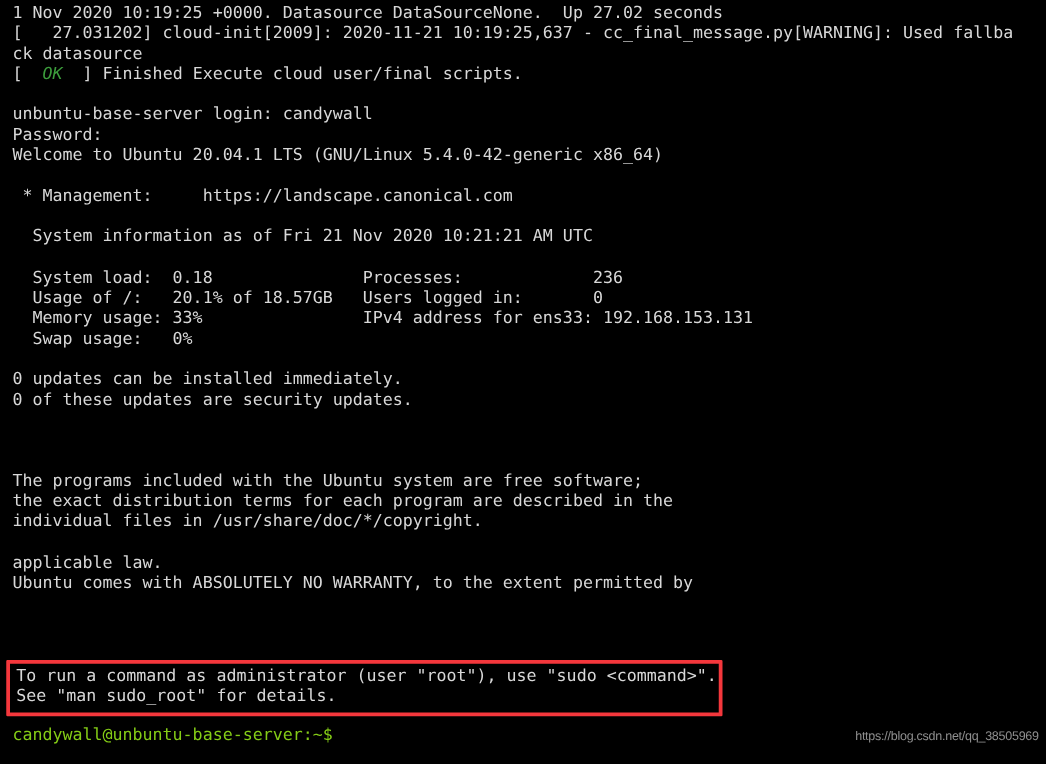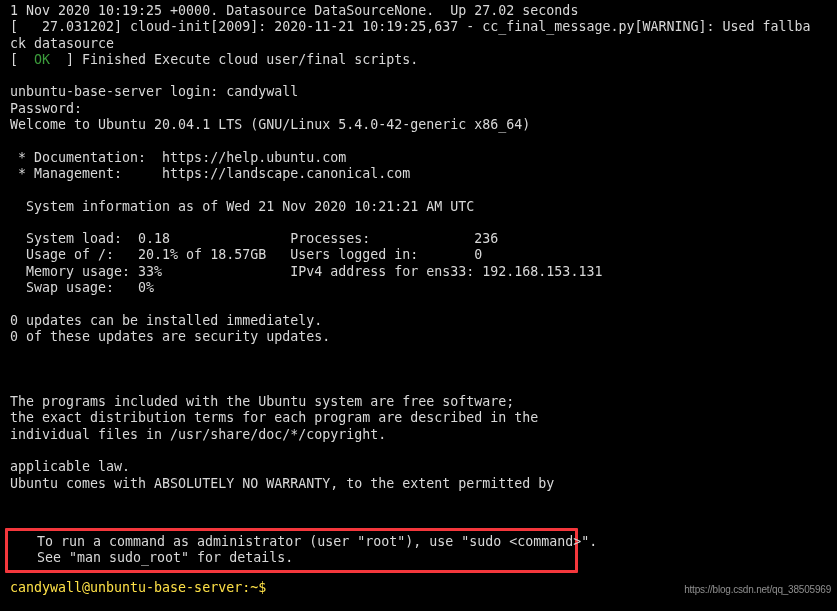--- a/index.html
+++ b/index.html
@@ -44,61 +44,61 @@
     line-height: 16.3px;
     letter-spacing: 0px;
   }
 
   .tline.blank {
     color: transparent;
   }
 
   .ok {
     color: #3c9d3c;
+    font-style: italic;
   }
 
   
   #sudo-box {
     position: absolute;
     left: 5px;
     top: 528px;
     width: 573px;
     height: 45px;
     border: 3px solid #f4373c;
     box-sizing: border-box;
     border-radius: 1px;
   }
   #sudo-box .tline {
     padding-left: 5px;
   }
   #sudo-box .inner {
     position: absolute;
     top: 3px;
     left: 0;
-    padding-left: 24px;
   }
 
   #watermark {
     position: absolute;
     right: 6px;
     top: 581px;
     color: #8f8f8f;
     font-family: "Liberation Sans", "DejaVu Sans", sans-serif;
     font-size: 10px;
     line-height: 18px;
     white-space: pre;
     letter-spacing: -0.2px;
   }
 
   #prompt-line {
     position: absolute;
     left: 10px;
     top: 580px;
     white-space: pre;
-    color: #fde047;
+    color: #84cc16;
     font-size: 13.3px;
     line-height: 16.3px;
     font-family: "DejaVu Sans Mono", "Liberation Mono", monospace;
   }
 
   #cursor {
     display: inline-block;
     width: 8px;
     height: 14px;
     vertical-align: -2px;
@@ -117,24 +117,23 @@
     <div class="tline">ck datasource</div>
 
     <div class="tline"><span>[  </span><span class="ok">OK</span><span>  ] Finished Execute cloud user/final scripts.</span></div>
 
 
     <div class="tline blank"></div>
     <div class="tline">unbuntu-base-server login: candywall</div>
     <div class="tline">Password:</div>
     <div class="tline">Welcome to Ubuntu 20.04.1 LTS (GNU/Linux 5.4.0-42-generic x86_64)</div>
     <div class="tline blank"></div>
-    <div class="tline"> * Documentation:  https://help.ubuntu.com</div>
     <div class="tline"> * Management:     https://landscape.canonical.com</div>
     <div class="tline blank"></div>
-    <div class="tline">  System information as of Wed 21 Nov 2020 10:21:21 AM UTC</div>
+    <div class="tline">  System information as of Fri 21 Nov 2020 10:21:21 AM UTC</div>
     <div class="tline blank"></div>
     <div class="tline">  System load:  0.18               Processes:             236</div>
     <div class="tline">  Usage of /:   20.1% of 18.57GB   Users logged in:       0</div>
     <div class="tline">  Memory usage: 33%                IPv4 address for ens33: 192.168.153.131</div>
     <div class="tline">  Swap usage:   0%</div>
     <div class="tline blank"></div>
     <div class="tline">0 updates can be installed immediately.</div>
     <div class="tline">0 of these updates are security updates.</div>
     <div class="tline blank"></div>
     <div class="tline blank"></div>

